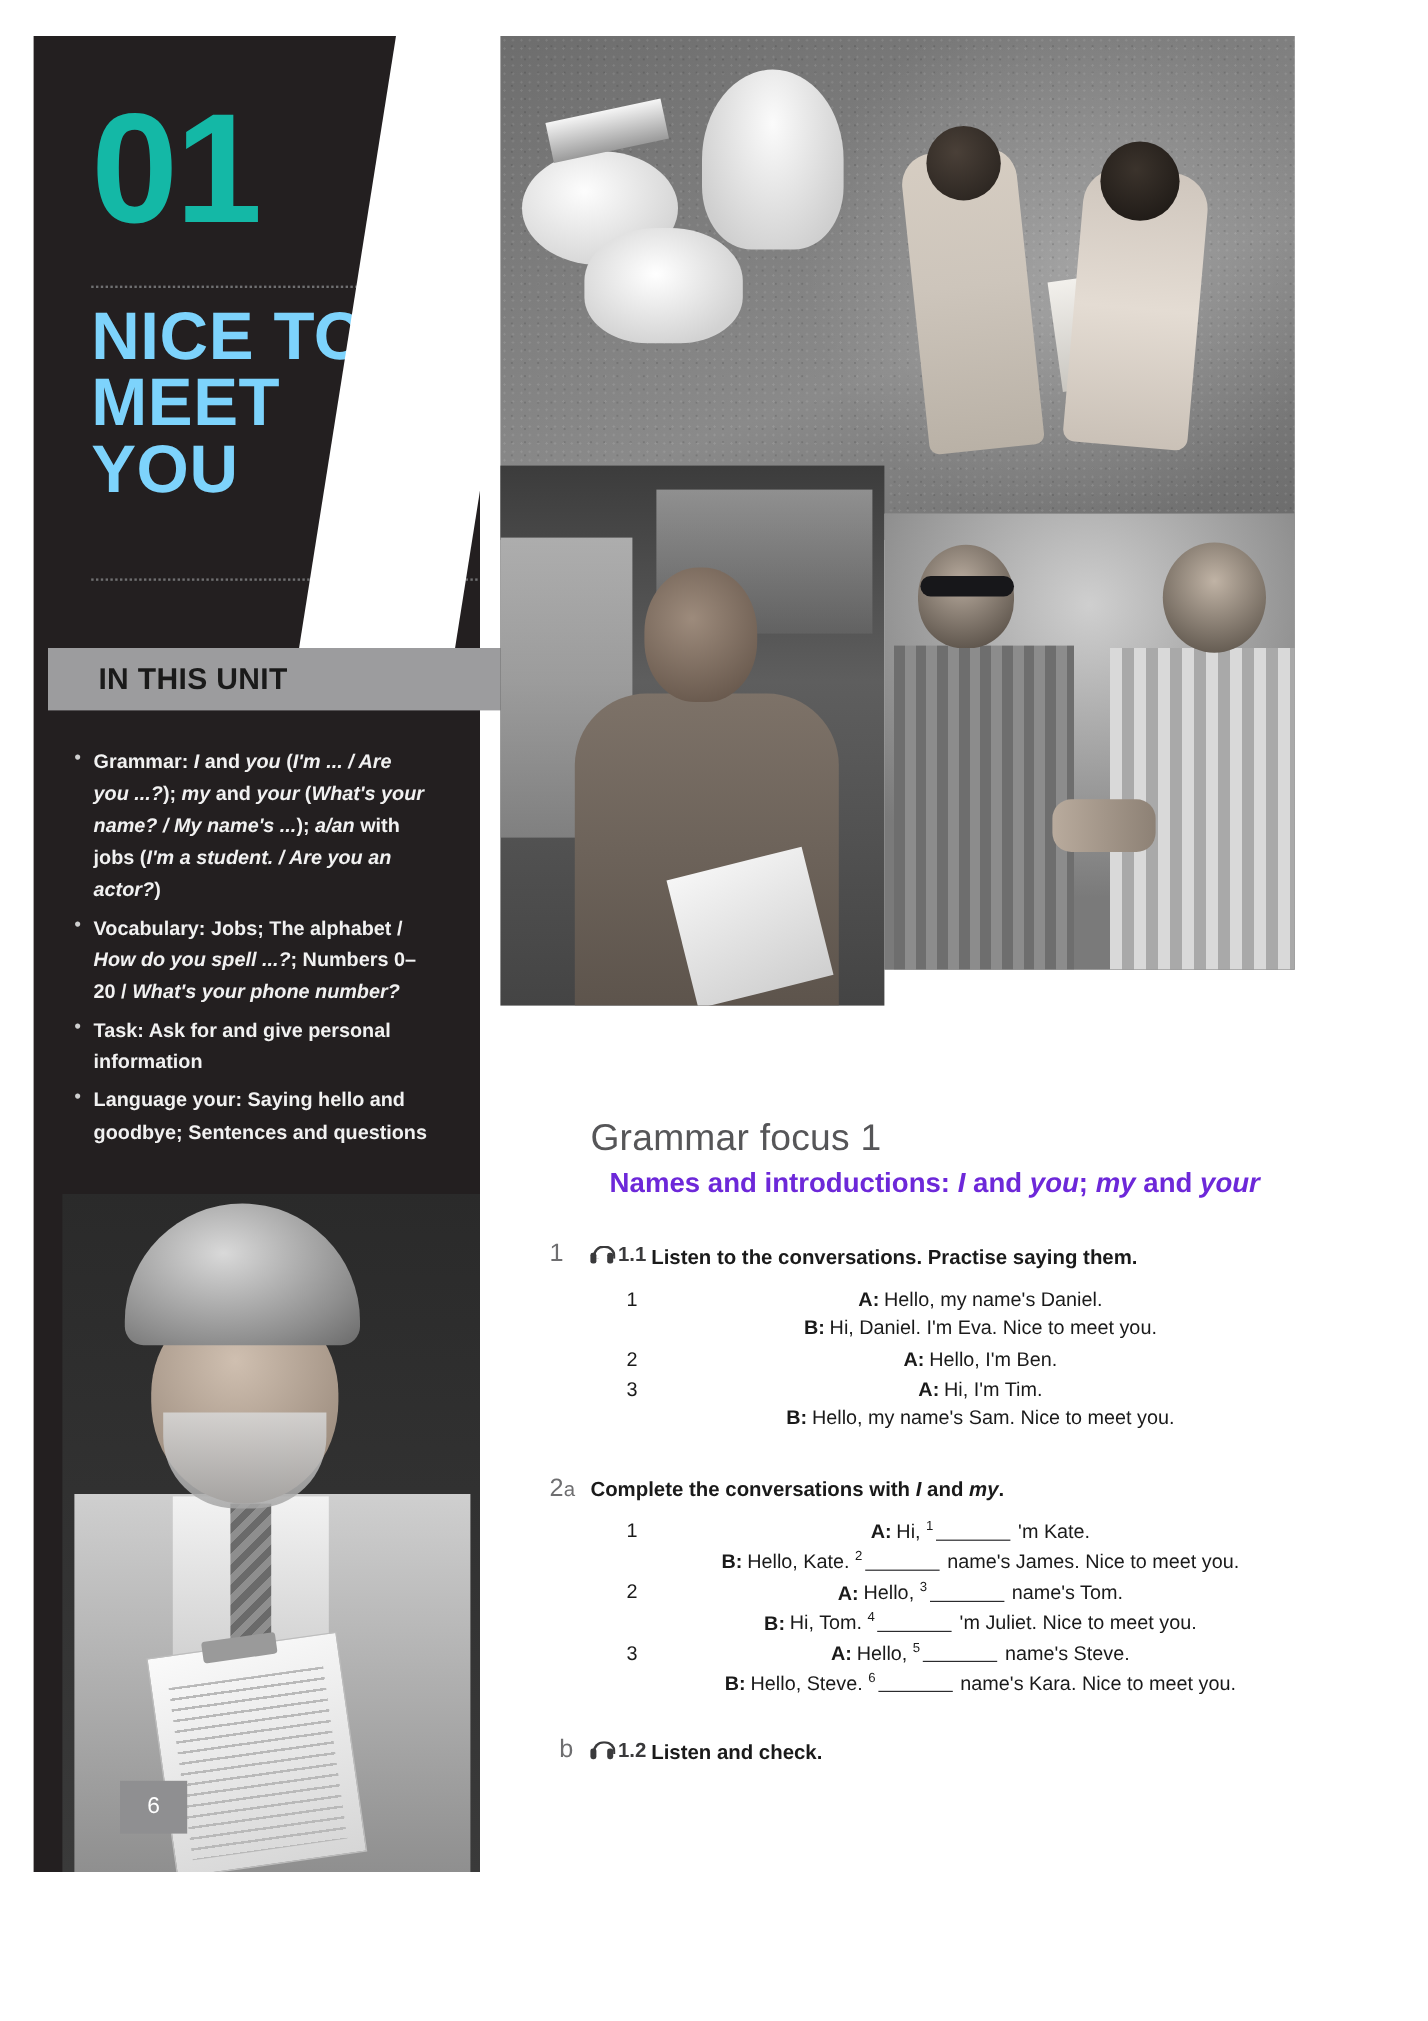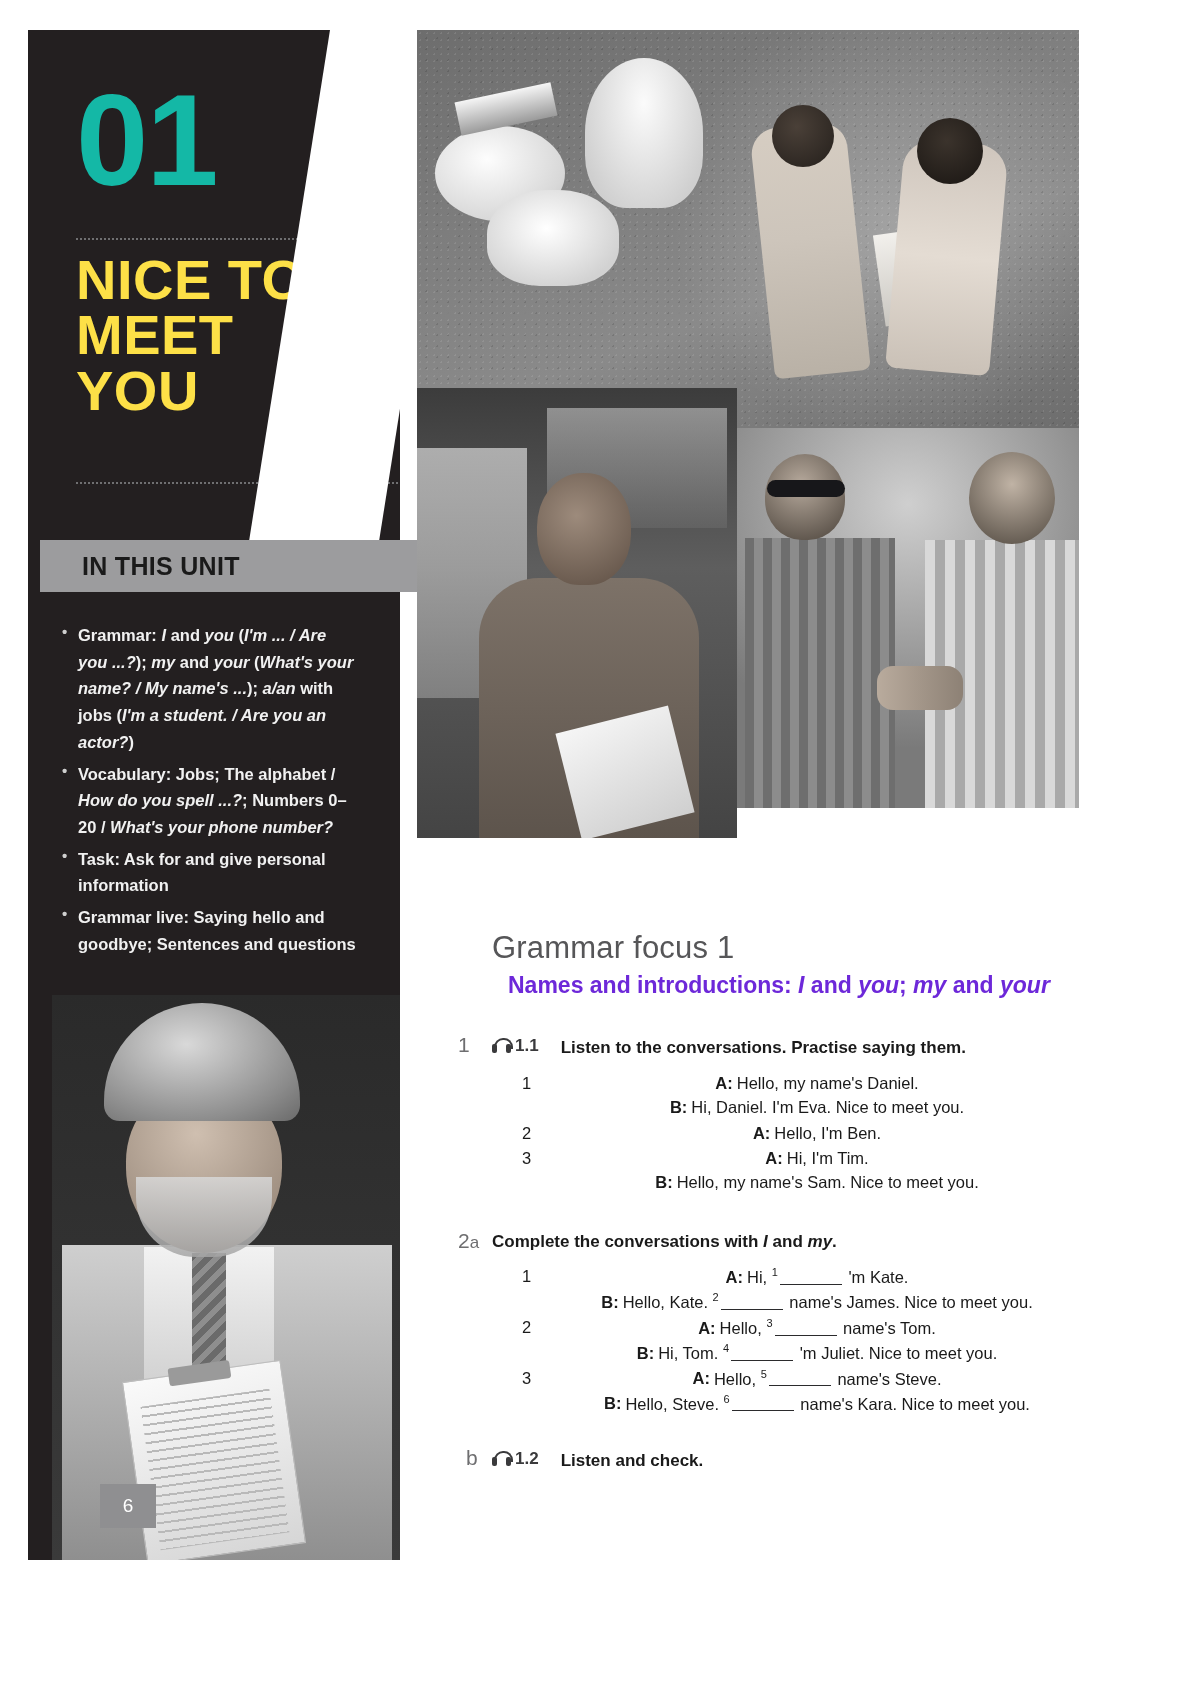--- a/index.html
+++ b/index.html
@@ -61,21 +61,21 @@
   .rule-top { top: 208px; }
   .rule-bottom { top: 452px; }
 
   .unit-title {
     position: absolute;
     left: 48px;
     top: 222px;
     width: 320px;
     font-size: 56px;
     line-height: 0.99;
-    color: #fde047;
+    color: #7dd3fc;
     font-weight: bold;
     letter-spacing: 0.5px;
   }
 
   .in-this-unit-bar {
     position: absolute;
     left: 40px;
     top: 540px;
     width: 388px;
     height: 52px;
@@ -350,21 +350,21 @@
     color: #6e6e70;
   }
   .ex-num .sub { font-size: 17px; }
   .ex-head {
     font-size: 17px;
     font-weight: bold;
     line-height: 1.5;
     margin: 0 0 10px 0;
     display: flex;
     align-items: baseline;
-    gap: 22px;
+    gap: 4px;
   }
   .audio-tag {
     display: inline-flex;
     align-items: center;
     gap: 3px;
     color: #3a3a3c;
     font-weight: bold;
     font-size: 17px;
   }
   .headset {
@@ -433,21 +433,21 @@
     <li>
       <b>Grammar:</b> <i>I</i> and <i>you</i> (<i>I'm&nbsp;... / Are you&nbsp;...?</i>); <i>my</i> and <i>your</i> (<i>What's your name? / My name's&nbsp;...</i>); <i>a/an</i> with jobs (<i>I'm a student. / Are you an actor?</i>)
     </li>
     <li>
       <b>Vocabulary:</b> Jobs; The alphabet / <i>How do you spell&nbsp;...?</i>; Numbers 0–20 / <i>What's your phone number?</i>
     </li>
     <li>
       <b>Task:</b> Ask for and give personal information
     </li>
     <li>
-      <b>Grammar live:</b> Saying hello and goodbye; Sentences and questions
+      <b>Language your:</b> Saying hello and goodbye; Sentences and questions
     </li>
   </ul>
 
   <div class="photo photo-handshake-outdoor">
     <div class="ph-floor"></div>
     <div class="ph-chair2"></div>
     <div class="ph-table"></div>
     <div class="ph-book"></div>
     <div class="ph-chair1"></div>
     <div class="ph-person-a"></div>

